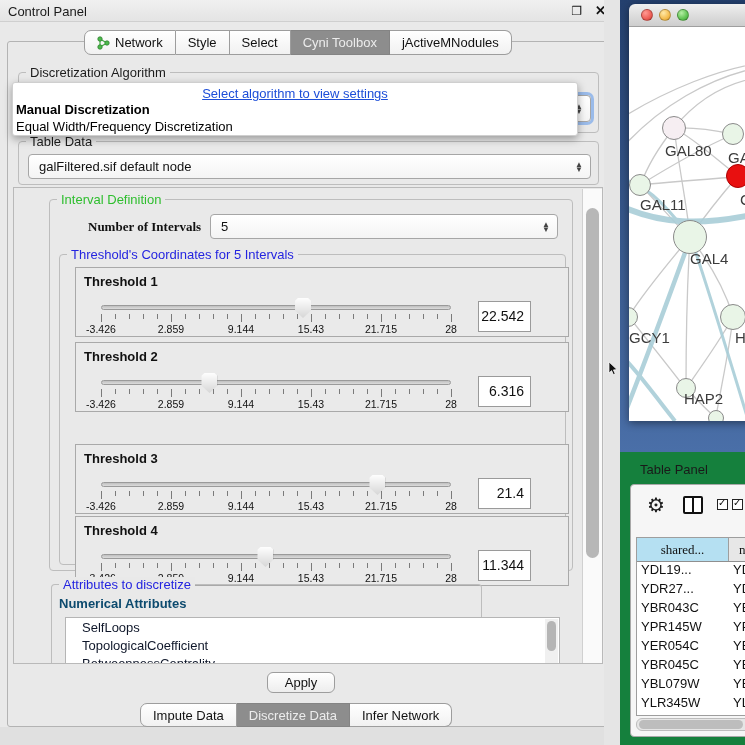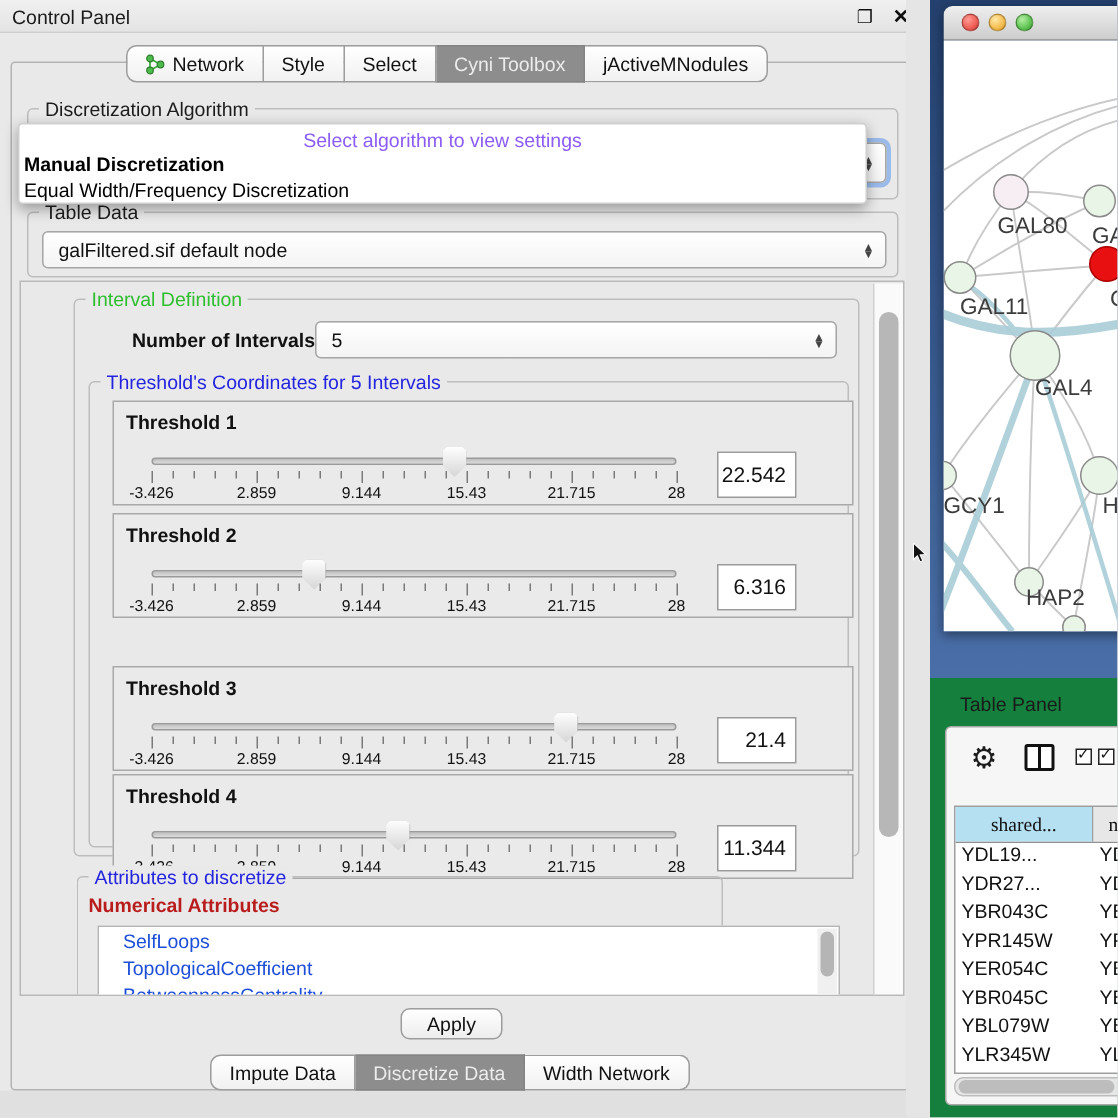--- a/index.html
+++ b/index.html
@@ -39,21 +39,21 @@
 
   
   .combo { position:absolute; background:linear-gradient(#ffffff,#f4f4f4); border:1px solid #a6a6a6;
      border-radius:4px; font-size:13px; color:#111; display:flex; align-items:center; padding:0 22px 0 10px; }
   .combo .arrows { position:absolute; right:7px; top:50%; transform:translateY(-50%);
      display:flex; flex-direction:column; line-height:5px; font-size:8px; color:#444; }
 
   
   .algo-popup { position:absolute; left:12px; top:82px; width:566px; height:54px; background:#ffffff;
      border:1px solid #cfcfcf; border-radius:3px; box-shadow:0 3px 9px rgba(0,0,0,.35); z-index:30; }
-  .popup-placeholder { position:absolute; left:0; right:0; top:3px; text-align:center; color:#8b5cf6; font-size:13px; }
+  .popup-placeholder { position:absolute; left:0; right:0; top:3px; text-align:center; color:#1d4ed8; font-size:13px;text-decoration:underline; }
   .popup-item { position:absolute; left:3px; font-size:13px; color:#000; white-space:nowrap; }
   .popup-item.b { font-weight:bold; top:19px; }
   .popup-item.r { top:36px; }
 
   
   .viewport { position:absolute; left:13px; top:187px; width:590px; height:477px;
      border:1px solid #b9b9b9; background:#e9e9e9; overflow:hidden; }
   .vscroll { position:absolute; left:568px; top:1px; width:20px; height:474px;
      background:#fafafa; border-left:1px solid #d0d0d0; }
   .vscroll .thumb { position:absolute; left:3px; top:19px; width:13px; height:350px;
@@ -75,21 +75,21 @@
   .tick.major { height:8px; }
   .ticklabels { position:absolute; left:25px; top:55px; width:350px; height:12px; }
   .ticklabel { position:absolute; transform:translateX(-50%); font-size:10.5px; color:#111; white-space:nowrap; }
   .val-box { position:absolute; left:402px; top:33px; width:53px; height:31px; background:#fff;
      border:1px solid #9a9a9a; font-size:14px; color:#111; text-align:right;
      line-height:29px; padding-right:6px; }
 
   
   .attr-list { position:absolute; left:13px; top:32px; width:495px; height:62px; background:#fff;
      border:1px solid #b5b5b5; overflow:hidden; }
-  .attr-item { font-size:13px; color:#1d4ed8; padding:2px 0 1px 16px; white-space:nowrap; }
+  .attr-item { font-size:13px; color:#0f172a; padding:2px 0 1px 16px; white-space:nowrap; }
   .attr-scroll { position:absolute; right:1px; top:1px; width:13px; height:58px; background:#f0f0f0; }
   .attr-scroll .thumb { position:absolute; left:2px; top:2px; width:9px; height:30px; background:#b5b5b5; border-radius:5px; }
 
   .apply-btn { position:absolute; left:267px; top:672px; width:68px; height:21px;
      background:linear-gradient(#ffffff,#ededed); border:1px solid #9d9d9d; border-radius:6px;
      font-size:13px; color:#111; text-align:center; line-height:19px; cursor:default; }
 
   
   .gutter { position:absolute; left:604px; top:0; width:16px; height:745px; background:#e5e5e5; }
   .desktop { position:absolute; left:620px; top:0; width:125px; height:452px;
@@ -203,21 +203,21 @@
             <span>▼</span>
           </span>
       </div>
     </div>
 
     <div class="viewport">
 
       <div class="group" style="left:35px; top:11px; width:524px; height:372px;">
         <span class="gtitle t-green">Interval Definition</span>
 
-        <div style="position:absolute; left:38px; top:19px; font-size:13px; font-weight:bold; color:#111;">Number of Intervals</div>
+        <div style="position:absolute; left:38px; top:19px; font-size:13px; font-weight:bold; color:#111;font-family:Liberation Serif, serif;">Number of Intervals</div>
         <div class="combo" style="left:160px; top:14px; width:348px; height:25px;">
           <span>5</span>
           <span class="arrows">
               <span>▲</span>
               <span>▼</span>
             </span>
         </div>
 
         <div class="group" style="left:9px; top:54px; width:507px; height:311px;">
           <span class="gtitle t-blue">Threshold's Coordinates for 5 Intervals</span>
@@ -391,21 +391,21 @@
                 <div class="ticklabel" style="left: 80%;">21.715</div>
                 <div class="ticklabel" style="left: 100%;">28</div>
               </div>
             <div class="val-box">11.344</div>
           </div>
         </div>
       </div>
 
       <div class="group" style="left:37px; top:396px; width:431px; height:95px; border-bottom:none;">
         <span class="gtitle t-blue">Attributes to discretize</span>
-        <div style="position:absolute; left:7px; top:11px; font-size:13px; font-weight:bold; color:#b91c1c;">Numerical Attributes</div>
+        <div style="position:absolute; left:7px; top:11px; font-size:13px; font-weight:bold; color:#0c4a6e;">Numerical Attributes</div>
         <div class="attr-list">
           <div>
               <div class="attr-item">SelfLoops</div>
               <div class="attr-item">TopologicalCoefficient</div>
               <div class="attr-item">BetweennessCentrality</div>
             </div>
           <div class="attr-scroll">
               <div class="thumb"></div>
             </div>
         </div>
@@ -419,21 +419,21 @@
     <div class="apply-btn">Apply</div>
 
     <div class="seg bottom-tabs">
       <div class="tab">
         <span>Impute Data</span>
       </div>
       <div class="tab sel">
         <span>Discretize Data</span>
       </div>
       <div class="tab">
-        <span>Width Network</span>
+        <span>Infer Network</span>
       </div>
     </div>
   </section>
 
   <div class="gutter"></div>
   <div class="cursor-arrow">
     <svg width="10" height="14" viewBox="0 0 10 14">
       <polygon points="1,0 1,11 3.6,8.6 5.4,12.6 7.2,11.8 5.4,7.9 9,7.6" fill="#111" stroke="#fff" stroke-width=".7"></polygon>
     </svg>
   </div>

